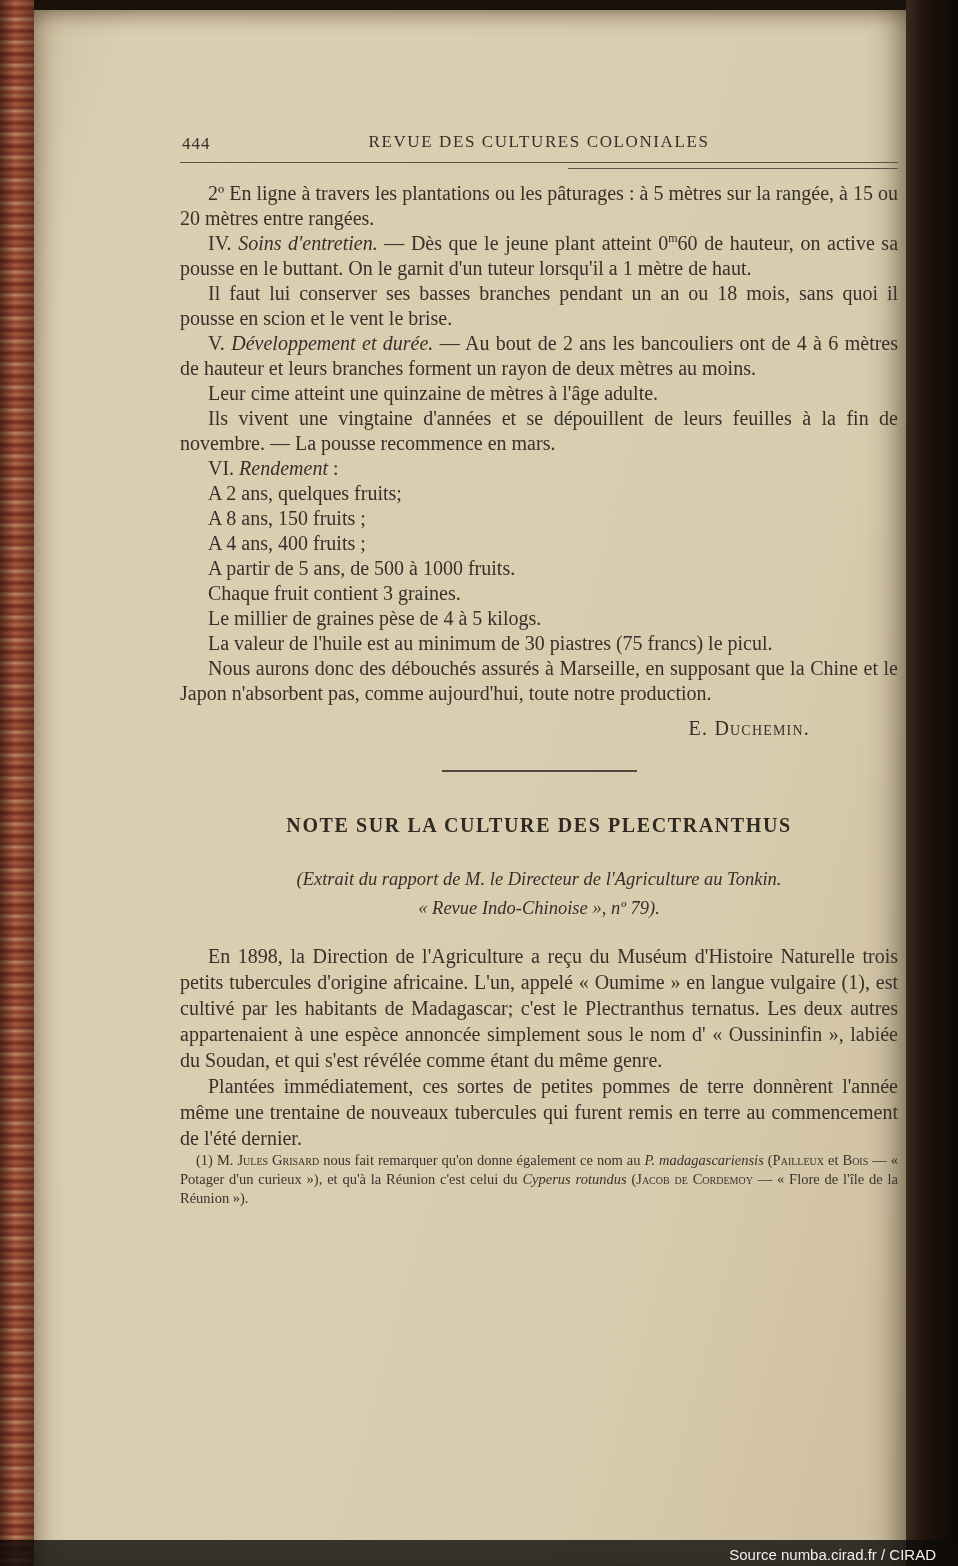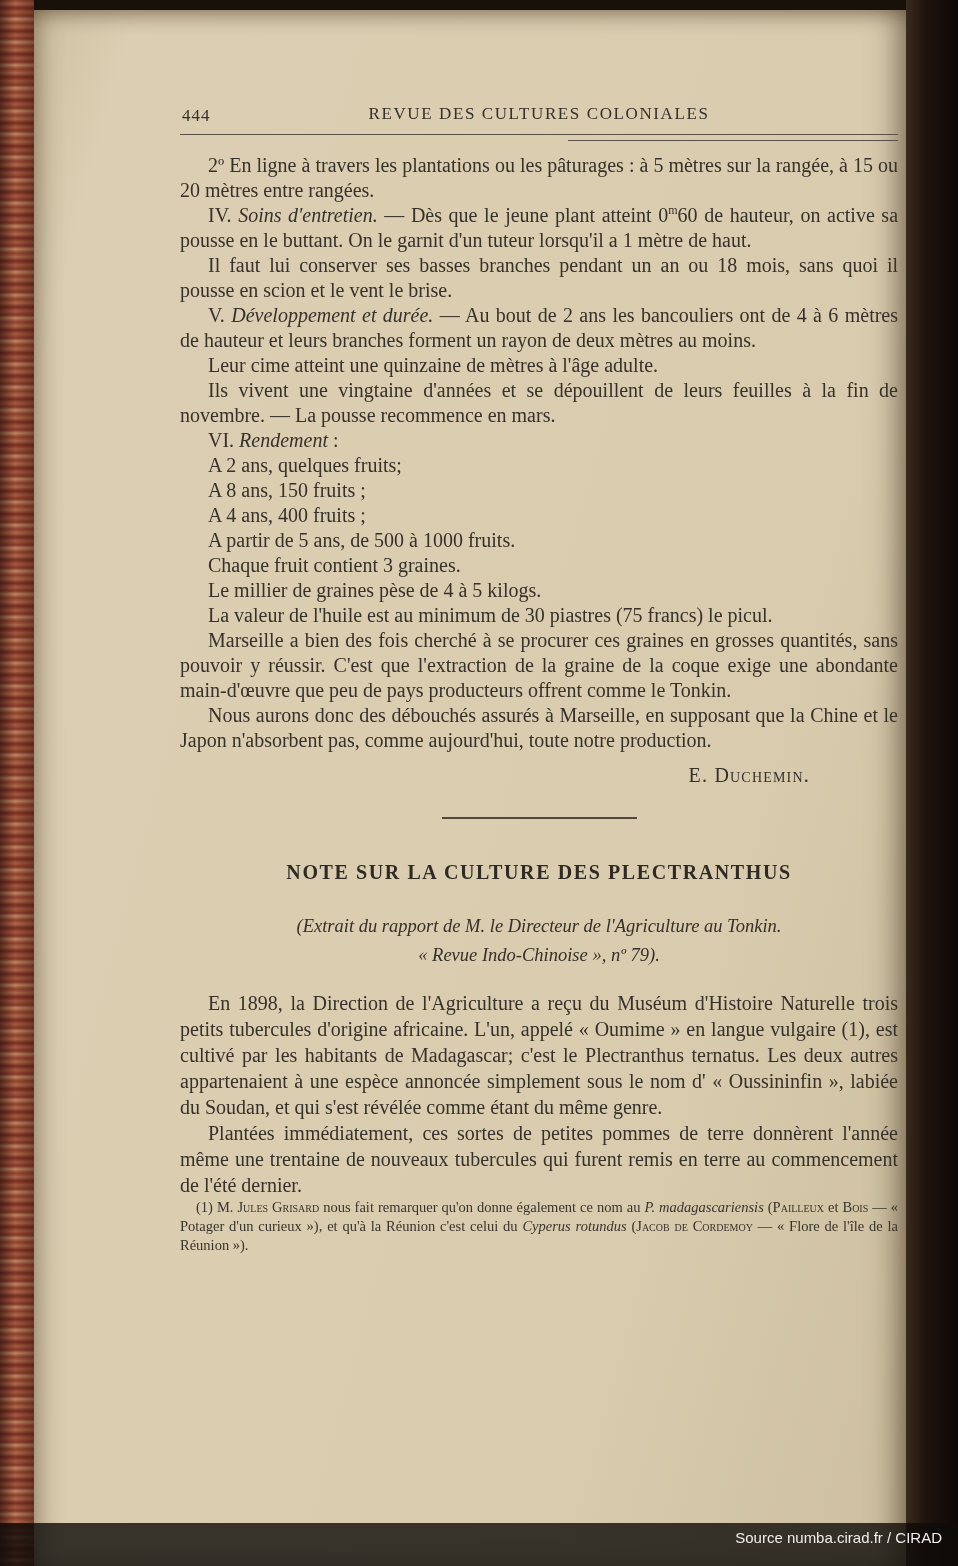--- a/index.html
+++ b/index.html
@@ -28,21 +28,21 @@
     position:absolute; left:34px; top:10px; right:52px; bottom:0; z-index:2;
     background:linear-gradient(105deg, #cfc2a3 0%, #dbceb2 8%, #d9ccae 72%, #ccbe9e 100%);
     box-shadow: inset 16px 0 26px -12px rgba(70,45,25,.45),
                 inset -20px 0 30px -12px rgba(55,38,22,.55),
                 inset 0 14px 22px -12px rgba(60,40,25,.4);
   }
   .content { position:relative; padding:94px 8px 0 146px; color:#35302a; }
 
   header { position:relative; height:24px; }
   .pagenum { position:absolute; left:2px; top:2px; font-size:17px; letter-spacing:1px; }
-  .journal { display:block; text-align:center; font-size:17px; letter-spacing:1.6px; }
+  .journal { display:block; text-align:center; font-size:17px; letter-spacing:1.6px;margin-top:28px; }
   .rule { background:#5a5248; height:1px; }
   .rule.full { margin-top:6px; }
   .rule.half { width:46%; margin-left:54%; margin-top:5px; height:1px; }
 
   article.first { padding-top:12px; }
   p.body { font-size:20px; line-height:25px; text-align:justify; text-indent:28px; color:#36312a; }
   .it { font-style:italic; }
   sup { font-size:12px; line-height:0; }
 
   .signature { text-align:right; padding-right:88px; margin-top:11px;
@@ -54,23 +54,23 @@
   .subtitle { text-align:center; font-style:italic; font-size:18.5px; line-height:29px; }
   .subtitle.first { margin-top:28px; }
   article.second p.body { line-height:26px; }
   article.second p.lead-space { margin-top:20px; }
 
   .footnote { font-size:14.5px; line-height:19px; text-align:justify;
               text-indent:16px; color:#38332c; }
   .sc { font-variant:small-caps; }
 
   .source-bar {
-    position:absolute; left:0; right:0; bottom:0; height:43px; z-index:5;
+    position:absolute; left:0; right:0; bottom:0; height:26px; z-index:5;
     background:rgba(14,11,9,.8);
-    text-align:right; padding-right:16px;
+    text-align:right; padding-right:22px;
     font-family:"Liberation Sans", sans-serif;
     font-size:15px; line-height:30px; color:#efefef;
   }
 </style>
 </head>
 <body>
 
 <div class="edge-left"></div>
 <div class="edge-right"></div>
 
@@ -105,21 +105,20 @@
         <span>:</span></p>
 
       <p class="body"><span>A 2 ans, quelques fruits;</span></p>
       <p class="body"><span>A 8 ans, 150 fruits ;</span></p>
       <p class="body"><span>A 4 ans, 400 fruits ;</span></p>
       <p class="body"><span>A partir de 5 ans, de 500 à 1000 fruits.</span></p>
       <p class="body"><span>Chaque fruit contient 3 graines.</span></p>
       <p class="body"><span>Le millier de graines pèse de 4 à 5 kilogs.</span></p>
 
       <p class="body"><span>La valeur de l'huile est au minimum de 30 piastres (75 francs) le picul.</span></p>
-      <p class="body"><span>Marseille a bien des fois cherché à se procurer ces graines en grosses quantités, sans pouvoir y réussir. C'est que l'extraction de la graine de la coque exige une abondante main-d'œuvre que peu de pays producteurs offrent comme le Tonkin.</span></p>
       <p class="body"><span>Nous aurons donc des débouchés assurés à Marseille, en supposant que la Chine et le Japon n'absorbent pas, comme aujourd'hui, toute notre production.</span></p>
 
       <p class="signature">E. Duchemin.</p>
     </article>
 
     <div class="divider"></div>
 
     <article class="second">
       <h2 class="art2-title">NOTE SUR LA CULTURE DES PLECTRANTHUS</h2>
       <p class="subtitle first">(Extrait du rapport de M. le Directeur de l'Agriculture au Tonkin.</p>

